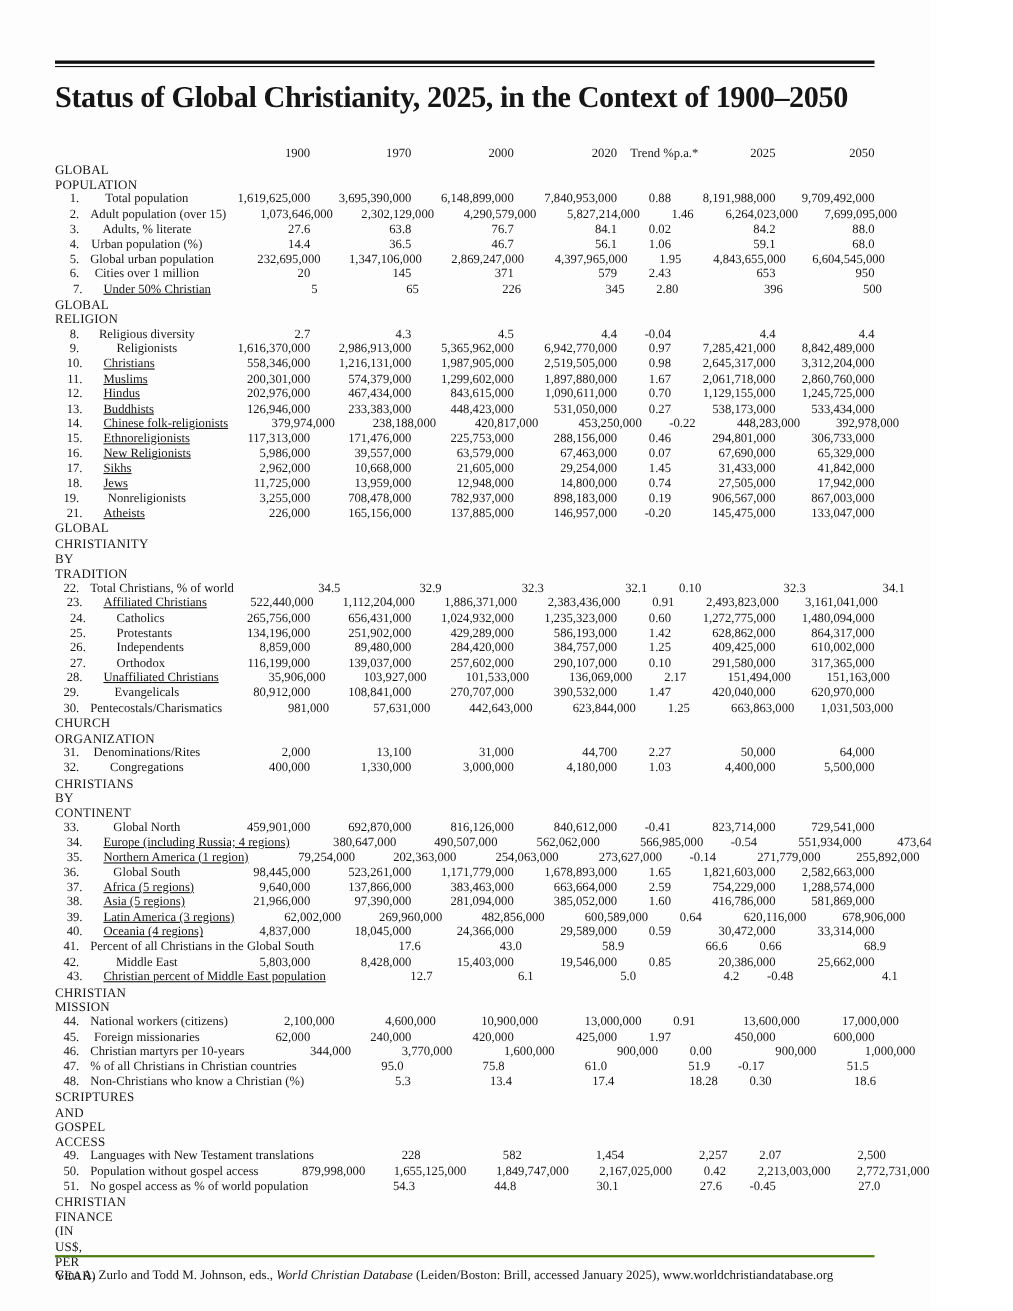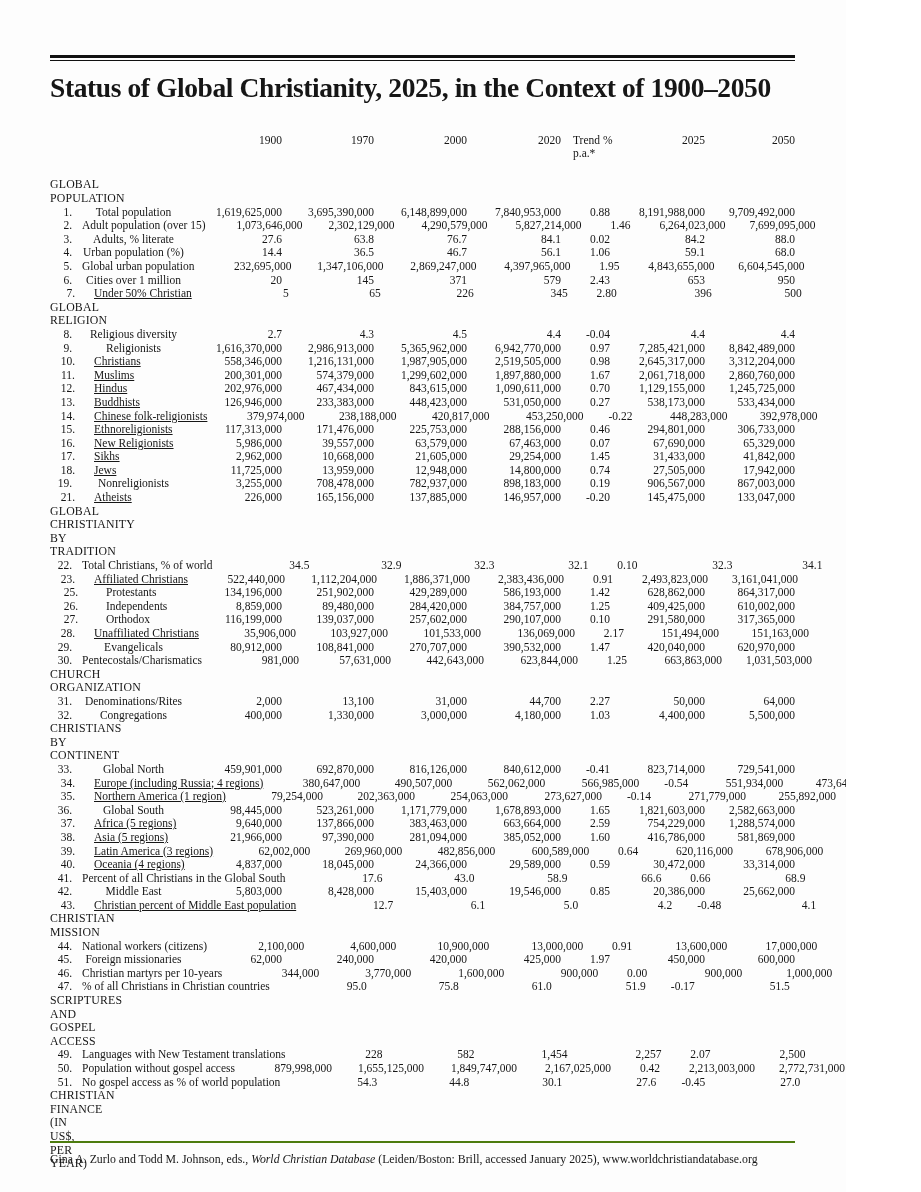--- a/index.html
+++ b/index.html
@@ -16,24 +16,24 @@
   .doc-title{
     margin:11px 0 0 0;font-size:27.5px;font-weight:700;letter-spacing:-0.4px;
     line-height:32px;white-space:nowrap;
   }
   .tbl{margin-top:30px;}
   .row{
     display:grid;
     grid-template-columns:30px 1fr 97px 92px 93px 94px 49px 95px 90px;
     line-height:13.6px;font-size:11.5px;align-items:baseline;
   }
-  .row.header-row{line-height:13.2px;margin-bottom:18px;}
+  .row.header-row{line-height:13.2px;margin-bottom:1px;}
   .val{text-align:right;white-space:nowrap;}
   .hdr{white-space:nowrap;}
-  .trend-hdr{display:flex;flex-direction:column;align-items:flex-start;position:relative;left:12px;}
+  .trend-hdr{display:flex;align-items:center;position:relative;left:12px;}
   .section{grid-column:1 / -1;font-family:Liberation Serif, serif;}
   .section span{letter-spacing:0.2px;font-size:11.8px;}
   .num{text-align:right;white-space:nowrap;}
   .num.i1{padding-right:8px;}
   .num.i2{padding-right:5px;}
   .num.i3{padding-right:2px;}
   .label{white-space:nowrap;overflow:visible;}
   .label.i1{padding-left:2px;text-align:center;}
   .label.i2{padding-left:14px;text-decoration:underline;}
   .label.i3{padding-left:26px;}
@@ -313,20 +313,31 @@
             <span class="label i2">Affiliated Christians</span>
             <span class="val">522,440,000</span>
             <span class="val">1,112,204,000</span>
             <span class="val">1,886,371,000</span>
             <span class="val">2,383,436,000</span>
             <span class="val">0.91</span>
             <span class="val">2,493,823,000</span>
             <span class="val">3,161,041,000</span>
           </div>
           <div class="row">
+            <span class="num i3">24.</span>
+            <span class="label i3">Catholics</span>
+            <span class="val">265,756,000</span>
+            <span class="val">656,431,000</span>
+            <span class="val">1,024,932,000</span>
+            <span class="val">1,235,323,000</span>
+            <span class="val">0.60</span>
+            <span class="val">1,272,775,000</span>
+            <span class="val">1,480,094,000</span>
+          </div>
+          <div class="row">
             <span class="num i3">25.</span>
             <span class="label i3">Protestants</span>
             <span class="val">134,196,000</span>
             <span class="val">251,902,000</span>
             <span class="val">429,289,000</span>
             <span class="val">586,193,000</span>
             <span class="val">1.42</span>
             <span class="val">628,862,000</span>
             <span class="val">864,317,000</span>
           </div>
@@ -573,20 +584,31 @@
           <div class="row">
             <span class="num i1">47.</span>
             <span class="label i1">% of all Christians in Christian countries</span>
             <span class="val">95.0</span>
             <span class="val">75.8</span>
             <span class="val">61.0</span>
             <span class="val">51.9</span>
             <span class="val">-0.17</span>
             <span class="val">51.5</span>
             <span class="val">49.4</span>
+          </div>
+          <div class="row">
+            <span class="num i1">48.</span>
+            <span class="label i1">Non-Christians who know a Christian (%)</span>
+            <span class="val">5.3</span>
+            <span class="val">13.4</span>
+            <span class="val">17.4</span>
+            <span class="val">18.28</span>
+            <span class="val">0.30</span>
+            <span class="val">18.6</span>
+            <span class="val">20.0</span>
           </div>
           <div class="row section">
             <span>SCRIPTURES AND GOSPEL ACCESS</span>
           </div>
           <div class="row">
             <span class="num i1">49.</span>
             <span class="label i1">Languages with New Testament translations</span>
             <span class="val">228</span>
             <span class="val">582</span>
             <span class="val">1,454</span>

